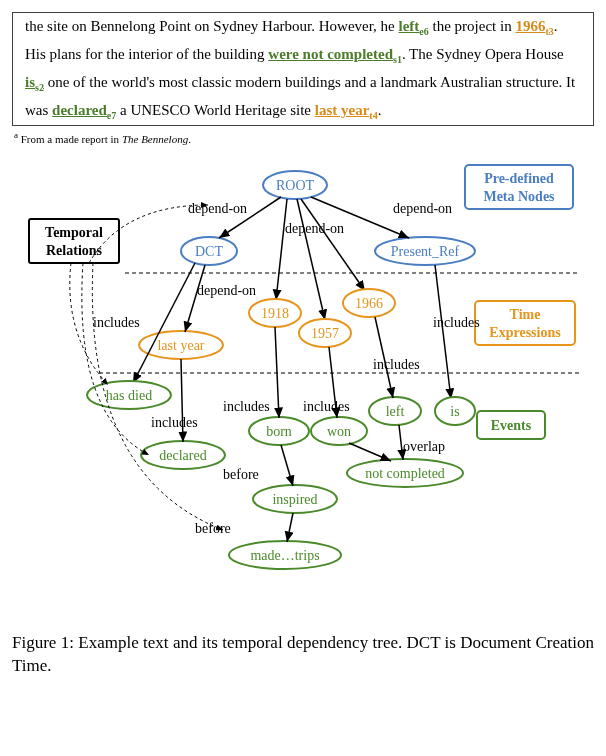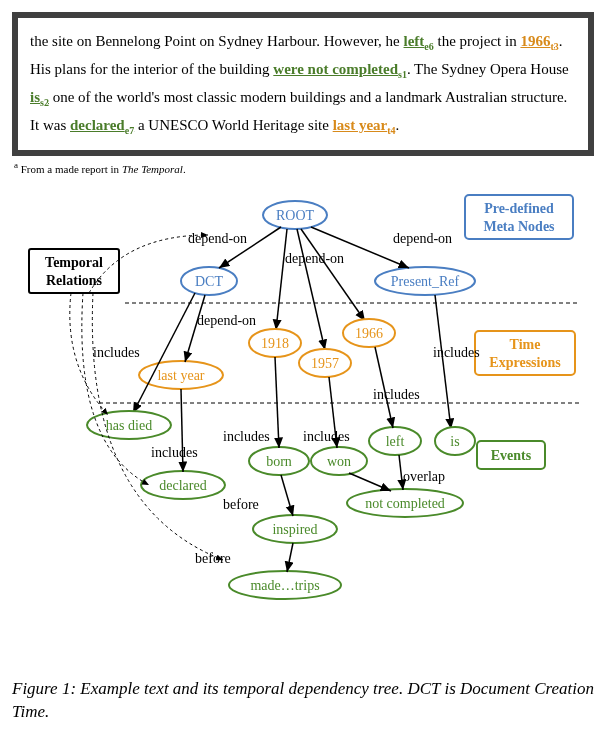--- a/index.html
+++ b/index.html
@@ -3,22 +3,22 @@
   <meta charset="utf-8">
   <style>
     body {
       margin: 0;
       padding: 12px;
       font-family: Georgia, 'Times New Roman', serif;
       width: 582px;
       background: white;
     }
     .text-box {
-      border: 6px solid #404040;
-      padding: 10px 12px;
+      border: 1px solid #404040;
+      padding: 0 12px;
       font-size: 15px;
       line-height: 1.8;
     }
     .event-link {
       color: #4a7c2a;
       text-decoration: underline;
       font-weight: bold;
     }
     .time-link {
       color: #d88a1a;
@@ -86,35 +86,34 @@
     .text-time { fill: #e6941a; font-family: Georgia, serif; }
     .text-event { fill: #4a8a2a; font-family: Georgia, serif; }
     .text-black { fill: #000; font-family: Georgia, serif; }
     .edge { stroke: black; stroke-width: 1.5; fill: none; marker-end: url(#arrow); }
     .edge-dotted { stroke: black; stroke-width: 1; fill: none; stroke-dasharray: 3,3; marker-end: url(#arrow); }
     .divider { stroke: black; stroke-width: 1; stroke-dasharray: 4,3; }
     .lbl { font-size: 14px; font-family: Georgia, serif; }
     .caption {
       font-family: 'Times New Roman', serif;
       font-size: 17px;
-      margin-top: 32px;
+      margin-top: 16px;
       line-height: 1.4;
       text-align: justify;
-      font-style: italic;
     }
   </style>
 </head>
 <body>
 
 <div class="text-box">
   <span>the site on Bennelong Point on Sydney Harbour. However, he </span><span class="event-link"><span>left</span><span class="sub">e6</span></span><span> the project in </span><span class="time-link"><span>1966</span><span class="sub">t3</span></span><span>. His plans for the interior of the building </span><span class="event-link"><span>were not completed</span><span class="sub">s1</span></span><span>. The Sydney Opera House </span><span class="event-link"><span>is</span><span class="sub">s2</span></span><span> one of the world's most classic modern buildings and a landmark Australian structure. It was </span><span class="event-link"><span>declared</span><span class="sub">e7</span></span><span> a UNESCO World Heritage site </span><span class="time-link"><span>last year</span><span class="sub">t4</span></span><span>.</span>
 </div>
 
 <div class="footnote">
-  <span class="marker">a</span><span> From a made report in </span><em>The Temporal</em><span>.</span>
+  <span class="marker">a</span><span> From a made report in </span><em>The Bennelong</em><span>.</span>
 </div>
 
 <svg class="diagram" viewBox="0 0 560 460">
   <defs>
     <marker id="arrow" markerWidth="8" markerHeight="8" refX="7" refY="3" orient="auto">
       <path d="M0,0 L7,3 L0,6 Z" fill="black"></path>
     </marker>
   </defs>
 
   <rect class="box-meta" x="442" y="10" width="108" height="44" rx="4"></rect>

